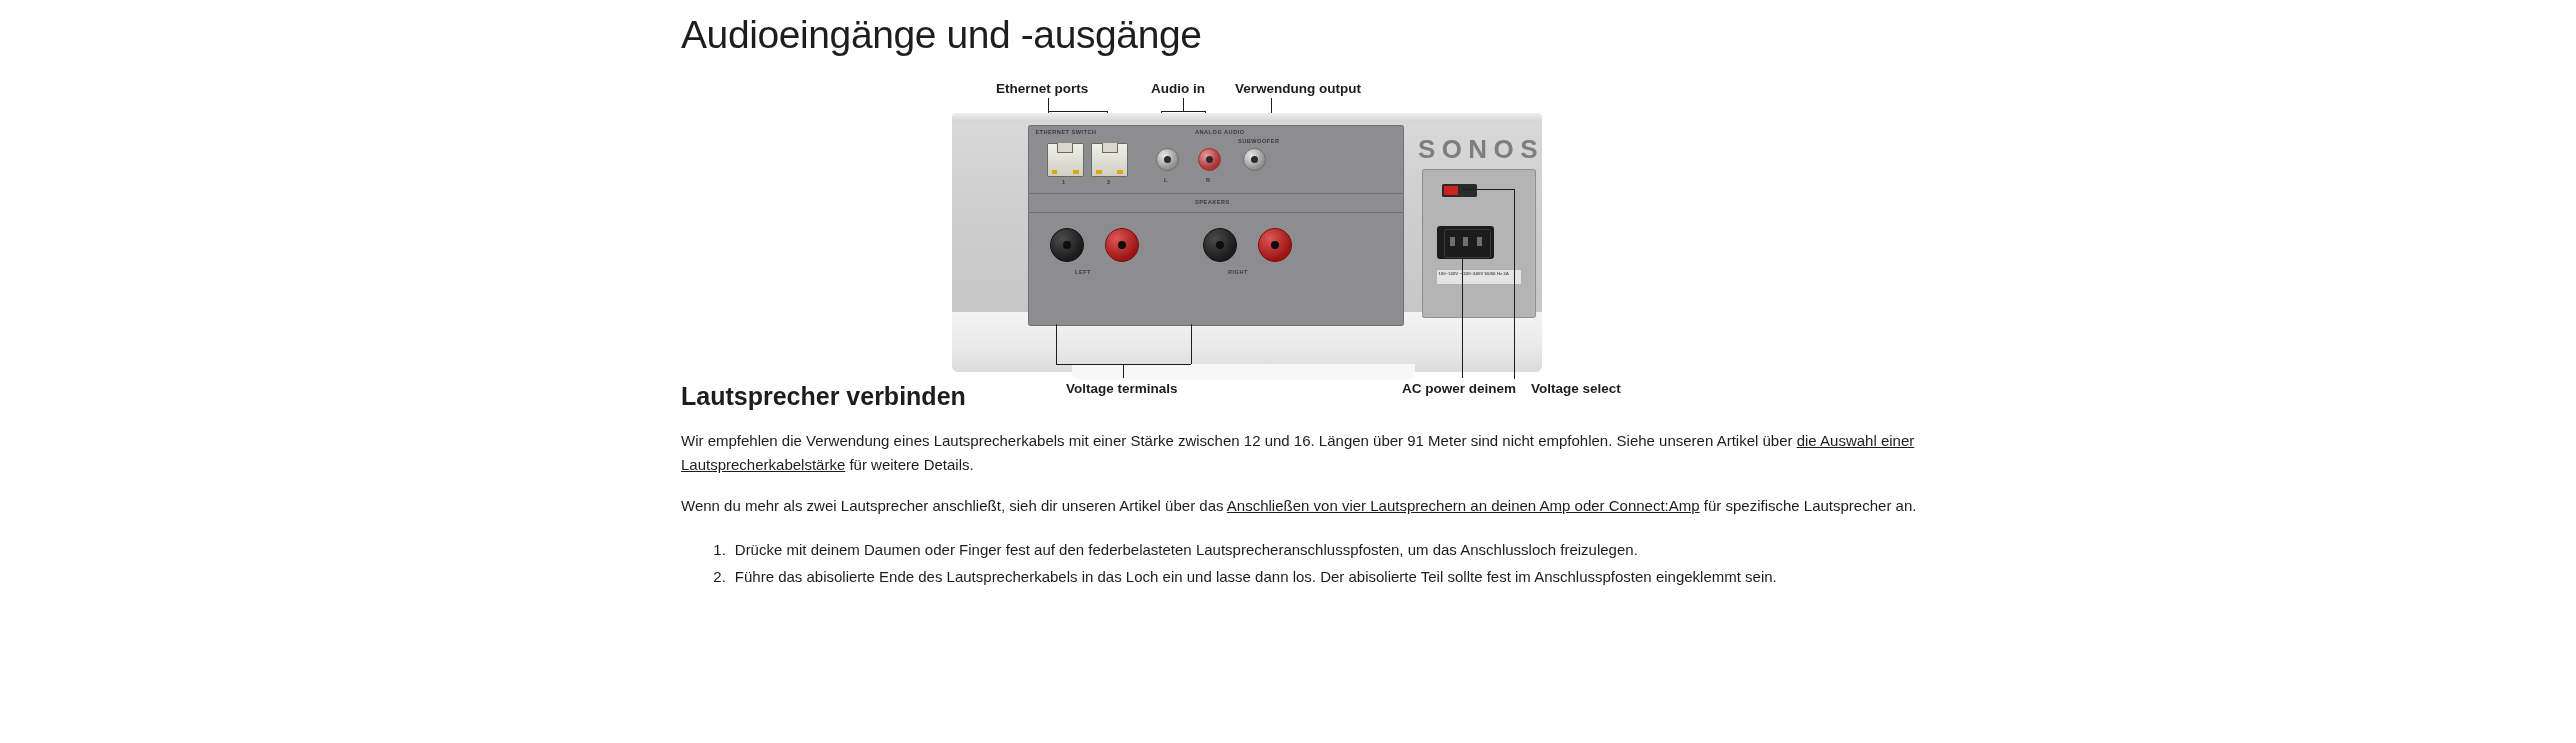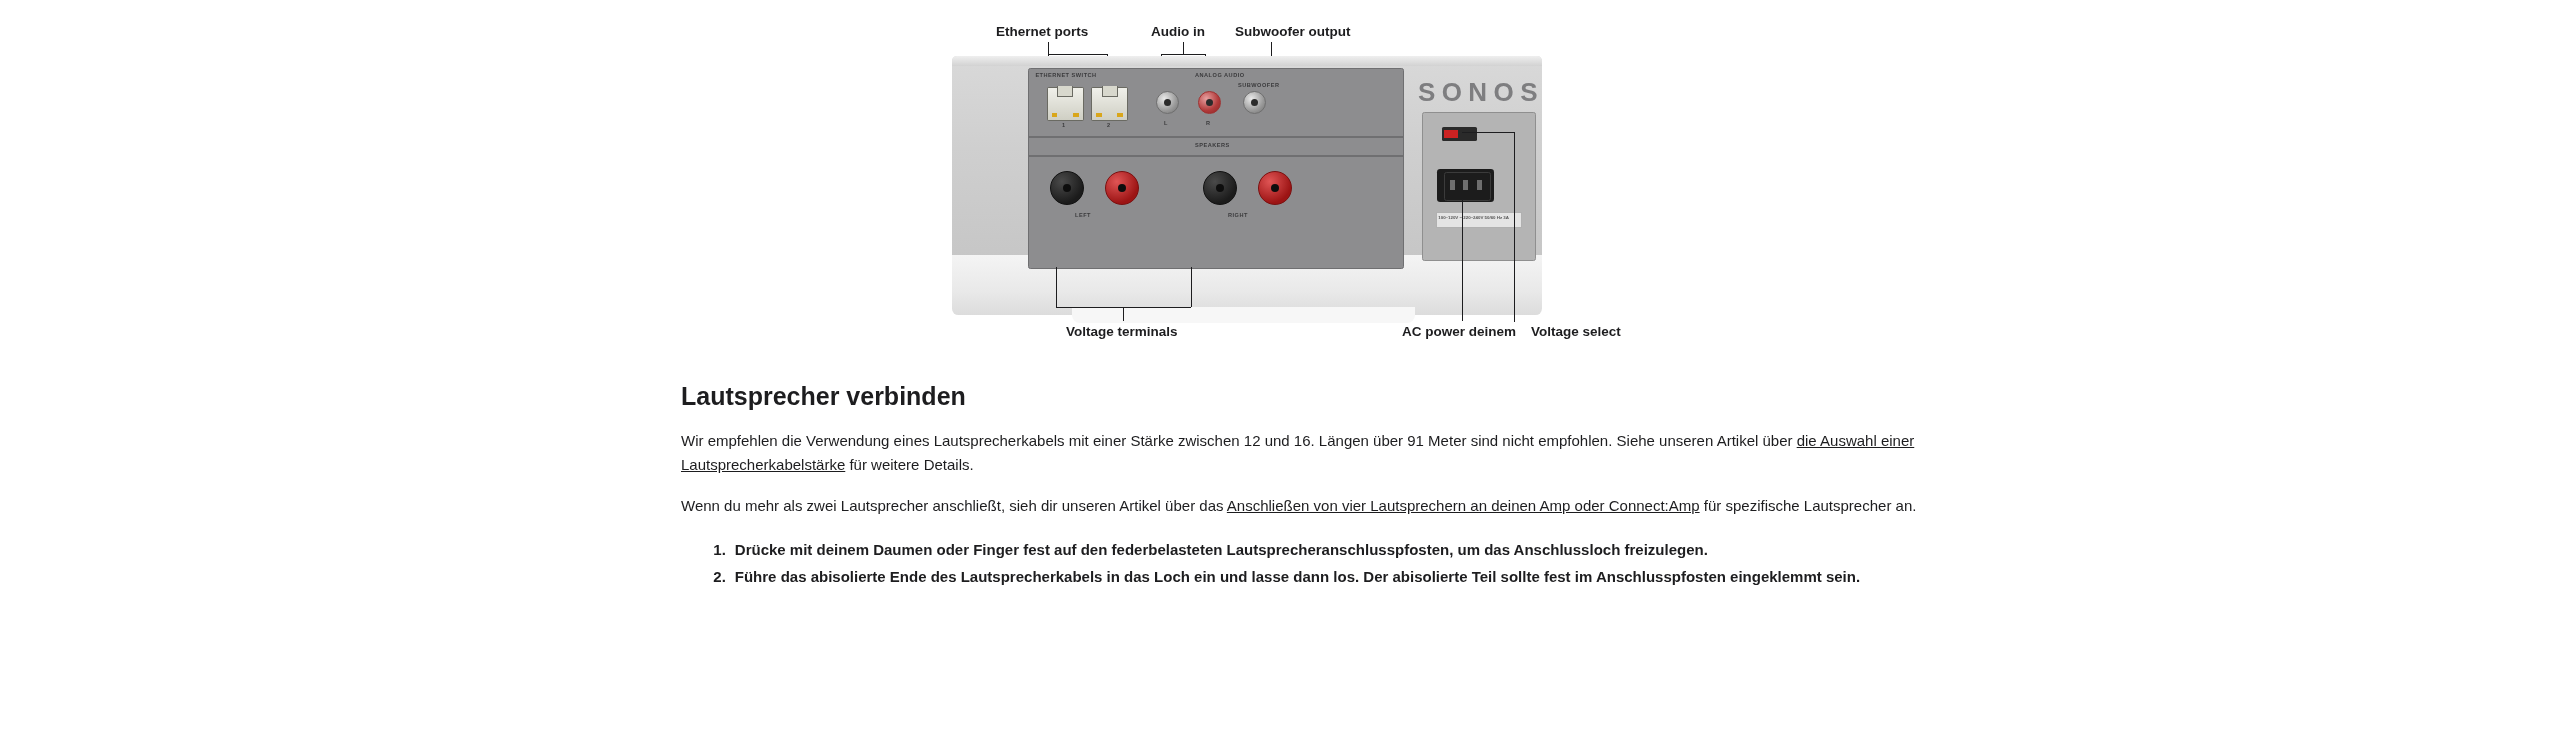--- a/index.html
+++ b/index.html
@@ -291,35 +291,36 @@
     color: #1d1d1f;
     text-decoration: underline;
   }
   ol.steps {
     margin: 14.3px 0 0 0;
     padding-left: 49px;
     font-size: 15px;
     line-height: 27px;
     color: #1d1d1f;
   }
-  ol.steps li { padding-left: 4.8px; font-weight: bold; }
+  ol.steps li { padding-left: 4.8px; }
 </style>
 </head>
 <body>
 
 <div class="page">
 
   <div class="content">
+    <h1 class="section-title">Audioeingänge und -ausgänge</h1>
 
     <div class="diagram-wrap">
       <div class="diagram">
 
         <div class="callout" style="left:44px; top:0px;">Ethernet ports</div>
         <div class="callout" style="left:199px; top:0px;">Audio in</div>
-        <div class="callout" style="left:283px; top:0px;">Subwoofer output</div>
+        <div class="callout" style="left:283px; top:0px;">Verwendung output</div>
 
         <div class="leader v" style="left:96px; top:17.5px; height:12.7px;"></div>
         <div class="leader h" style="left:96px; top:30px; width:60px;"></div>
         <div class="leader v" style="left:155px; top:30px; height:24px;"></div>
         <div class="leader v" style="left:96px; top:30px; height:24px;"></div>
 
         <div class="leader v" style="left:231px; top:17.5px; height:12.7px;"></div>
         <div class="leader h" style="left:209px; top:30px; width:45px;"></div>
         <div class="leader v" style="left:209px; top:30px; height:24px;"></div>
         <div class="leader v" style="left:253px; top:30px; height:24px;"></div>

